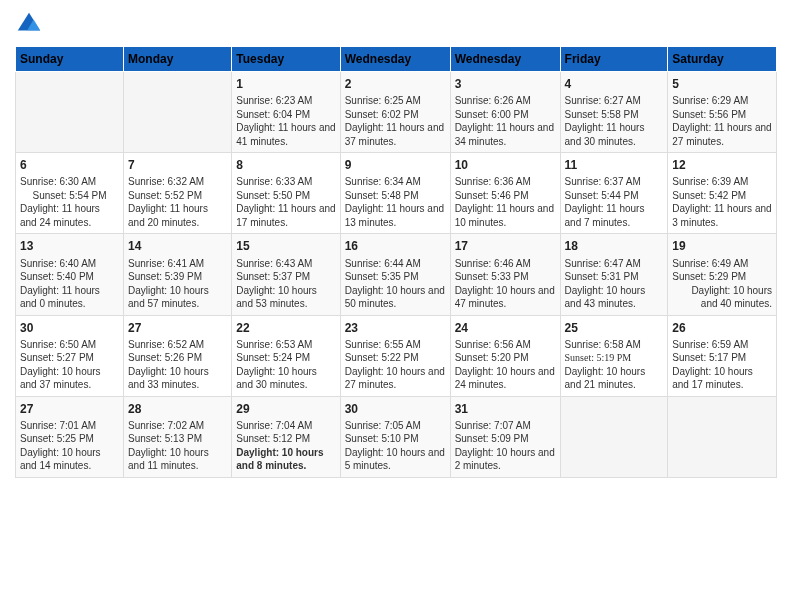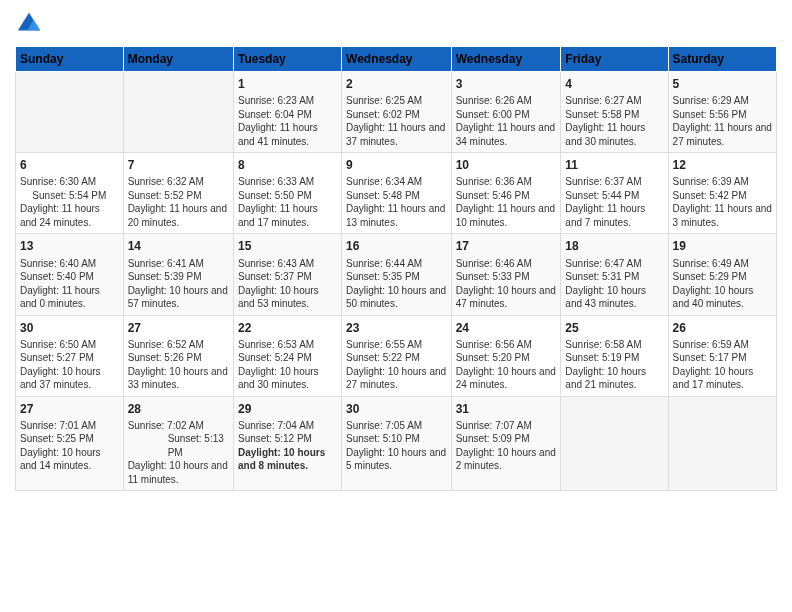--- a/index.html
+++ b/index.html
@@ -237,21 +237,21 @@
           <td>
             <span class="day-num">18</span>
             <span class="cell-text" style="display: block;">Sunrise: 6:47 AM</span>
             <span class="cell-text" style="display: block;">Sunset: 5:31 PM</span>
             <span class="cell-text" style="display: block;">Daylight: 10 hours and 43 minutes.</span>
           </td>
           <td>
             <span class="day-num">19</span>
             <span class="cell-text" style="display: block;">Sunrise: 6:49 AM</span>
             <span class="cell-text" style="display: block;">Sunset: 5:29 PM</span>
-            <span class="cell-text" style="display: block;">Daylight: 10 hours and 40 minutes.</span>
+            <span class="cell-text" style="display: block; text-align: right;">Daylight: 10 hours and 40 minutes.</span>
           </td>
         </tr>
         <tr>
           <td>
             <span class="day-num">30</span>
             <span class="cell-text" style="display: block;">Sunrise: 6:50 AM</span>
             <span class="cell-text" style="display: block;">Sunset: 5:27 PM</span>
             <span class="cell-text" style="display: block;">Daylight: 10 hours and 37 minutes.</span>
           </td>
           <td>
@@ -274,41 +274,41 @@
           </td>
           <td>
             <span class="day-num">24</span>
             <span class="cell-text" style="display: block;">Sunrise: 6:56 AM</span>
             <span class="cell-text" style="display: block;">Sunset: 5:20 PM</span>
             <span class="cell-text" style="display: block;">Daylight: 10 hours and 24 minutes.</span>
           </td>
           <td>
             <span class="day-num">25</span>
             <span class="cell-text" style="display: block;">Sunrise: 6:58 AM</span>
-            <span class="cell-text" style="display: block;">Sunset: 5:19 PM</span>
+            <span class="cell-text" style="display: block; font-family: Liberation Serif, serif;">Sunset: 5:19 PM</span>
             <span class="cell-text" style="display: block;">Daylight: 10 hours and 21 minutes.</span>
           </td>
           <td>
             <span class="day-num">26</span>
             <span class="cell-text" style="display: block;">Sunrise: 6:59 AM</span>
             <span class="cell-text" style="display: block;">Sunset: 5:17 PM</span>
             <span class="cell-text" style="display: block;">Daylight: 10 hours and 17 minutes.</span>
           </td>
         </tr>
         <tr>
           <td>
             <span class="day-num">27</span>
             <span class="cell-text" style="display: block;">Sunrise: 7:01 AM</span>
             <span class="cell-text" style="display: block;">Sunset: 5:25 PM</span>
             <span class="cell-text" style="display: block;">Daylight: 10 hours and 14 minutes.</span>
           </td>
           <td>
             <span class="day-num">28</span>
             <span class="cell-text" style="display: block;">Sunrise: 7:02 AM</span>
-            <span class="cell-text" style="display: block; margin-left: 40px;">Sunset: 5:13 PM</span>
+            <span class="cell-text" style="display: block;">Sunset: 5:13 PM</span>
             <span class="cell-text" style="display: block;">Daylight: 10 hours and 11 minutes.</span>
           </td>
           <td>
             <span class="day-num">29</span>
             <span class="cell-text" style="display: block;">Sunrise: 7:04 AM</span>
             <span class="cell-text" style="display: block;">Sunset: 5:12 PM</span>
             <span class="cell-text" style="display: block; font-weight: bold;">Daylight: 10 hours and 8 minutes.</span>
           </td>
           <td>
             <span class="day-num">30</span>

